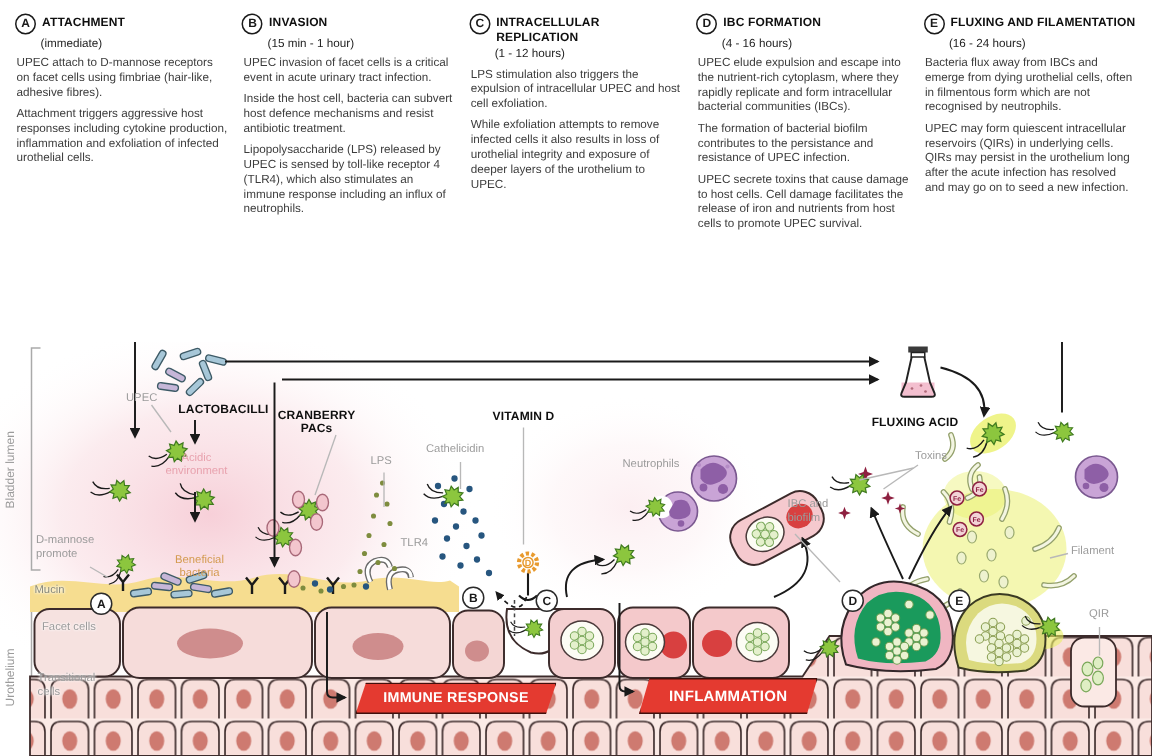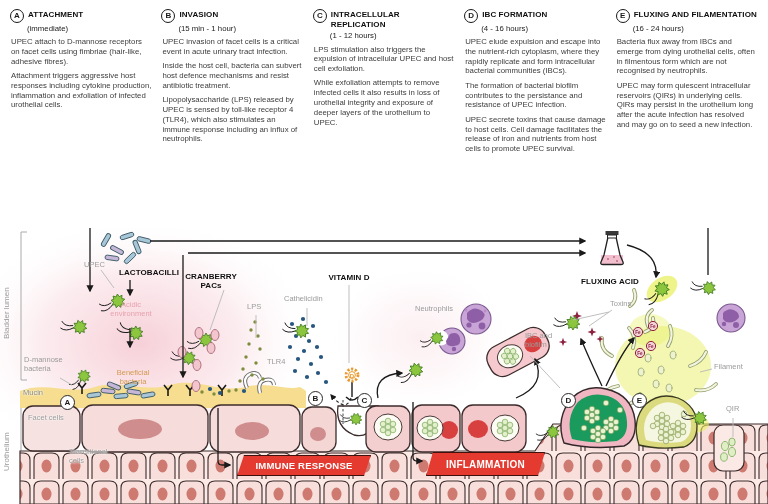--- a/index.html
+++ b/index.html
@@ -444,24 +444,24 @@
     <div class="vlab" style="left:2px;top:18px;height:135px;">Bladder lumen</div>
     <div class="vlab" style="left:2px;top:176px;height:95px;">Urothelium</div>
 
     <div class="dlab" style="left:84px;top:33px;">UPEC</div>
     <div class="dlab bold" style="left:104px;top:40px;width:90px;">LACTOBACILLI</div>
     <div class="dlab pink" style="left:100px;top:73px;width:62px;">Acidic
 environment</div>
     <div class="dlab tan" style="left:102px;top:125px;width:62px;margin-top:16px;">Beneficial
 bacteria</div>
     <div class="dlab" style="left:24px;top:128px;">D-mannose
-bacteria</div>
+promote</div>
     <div class="dlab shadow" style="left:23px;top:161px;color:#8a8a7a;">Mucin</div>
     <div class="dlab shadow" style="left:28px;top:186px;">Facet cells</div>
-    <div class="dlab shadow" style="left:25px;top:220px;margin-left:44px;">Transitional
+    <div class="dlab shadow" style="left:25px;top:220px;">Transitional
 cells</div>
     <div class="dlab bold" style="left:171px;top:44px;width:80px;">CRANBERRY
 PACs</div>
     <div class="dlab" style="left:247px;top:75px;">LPS</div>
     <div class="dlab" style="left:284px;top:67px;">Cathelicidin</div>
     <div class="dlab" style="left:267px;top:130px;">TLR4</div>
     <div class="dlab bold" style="left:311px;top:45px;width:76px;">VITAMIN D</div>
     <div class="dlab" style="left:415px;top:77px;">Neutrophils</div>
     <div class="dlab bold" style="left:562px;top:49px;width:96px;">FLUXING ACID</div>
     <div class="dlab" style="left:610px;top:72px;">Toxins</div>

